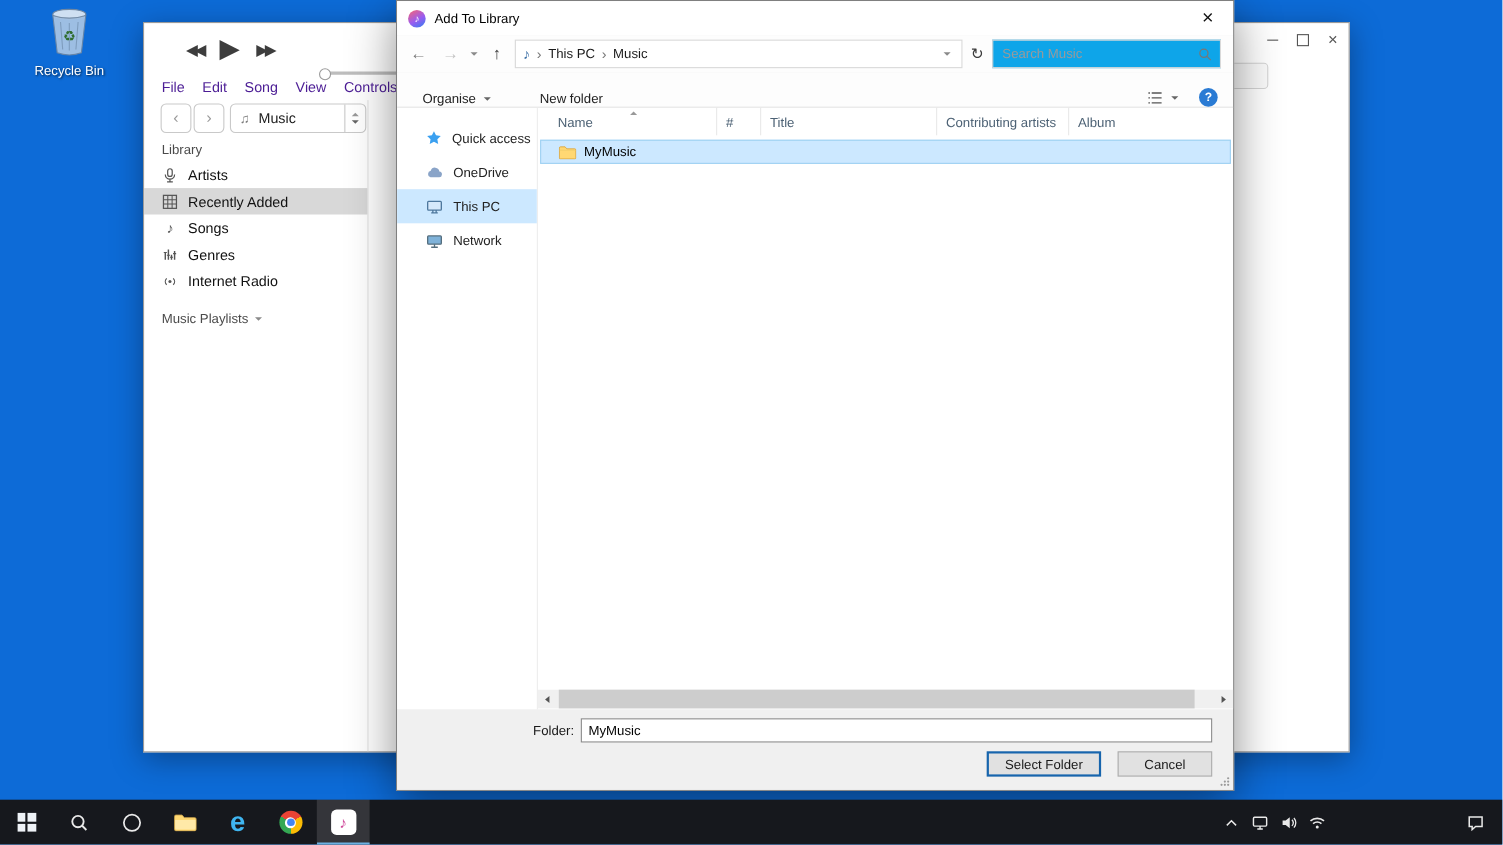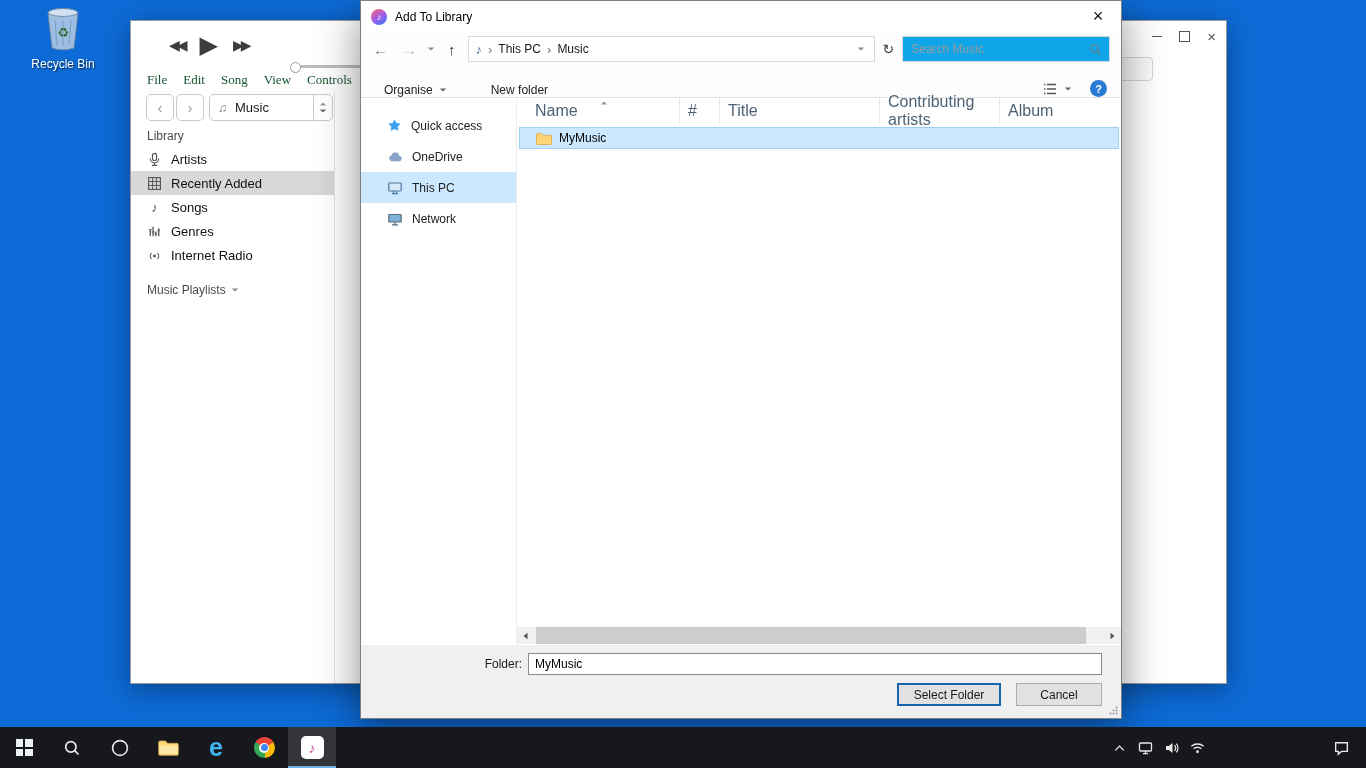--- a/index.html
+++ b/index.html
@@ -14,21 +14,21 @@
   .itwin{position:absolute;left:130px;top:20px;width:1095px;height:662px;background:#fff;border:1px solid #9a9a9a;box-shadow:0 6px 26px rgba(0,0,0,.35);}
   .it-controls{position:absolute;top:10px;right:10px;display:flex;gap:17px;align-items:center;color:#555;}
   .it-min{width:10px;height:1px;background:#555;display:inline-block;}
   .it-max{width:9px;height:9px;border:1px solid #555;display:inline-block;}
   .it-close{font-size:15px;line-height:10px;}
   .it-transport{position:absolute;left:38px;top:12px;display:flex;align-items:center;gap:15px;color:#3d3d3d;}
   .it-rew,.it-ff{font-size:14px;letter-spacing:-3px;}
   .it-play{font-size:24px;line-height:24px;}
   .it-volume{position:absolute;left:160px;top:44px;width:120px;height:3px;background:#bdbdbd;border-radius:2px;}
   .it-volume .knob{position:absolute;left:-1px;top:-3px;width:9px;height:9px;border-radius:50%;background:#fff;border:1px solid #9a9a9a;}
-  .it-menubar{position:absolute;left:16px;top:51px;display:flex;gap:16px;font-size:13px;color:#14532d;font-family:Liberation Serif, serif;}
+  .it-menubar{position:absolute;left:16px;top:51px;display:flex;gap:16px;font-size:13px;color:#4c1d95;}
   .it-navbtn{position:absolute;top:73px;width:26px;height:25px;border:1px solid #c9c9c9;border-radius:5px;display:flex;align-items:center;justify-content:center;color:#9a9a9a;font-size:15px;background:#fff;}
   .it-selector{position:absolute;left:78px;top:73px;width:122px;height:25px;border:1px solid #c9c9c9;border-radius:5px;display:flex;align-items:center;background:#fff;}
   .it-selector .mnote{color:#7a7a7a;margin-left:8px;font-size:12px;}
   .it-selector .mlabel{margin-left:8px;font-size:13px;flex:1;}
   .it-selector .sep{width:1px;align-self:stretch;background:#c9c9c9;}
   .it-selector .spin{width:18px;display:flex;flex-direction:column;align-items:center;justify-content:center;gap:3px;}
   .it-search{position:absolute;left:900px;top:36px;width:120px;height:22px;border:1px solid #d4d4d4;border-radius:4px;background:#fafafa;}
   .it-divider{position:absolute;left:203px;top:70px;bottom:0;width:1px;background:#e4e4e4;}
   .it-side{position:absolute;left:0;top:104px;width:203px;}
   .it-h{height:22px;display:flex;align-items:center;padding-left:16px;font-size:12px;font-weight:normal;color:#4a4a4a;gap:5px;}
@@ -61,25 +61,25 @@
   .searchbox input{border:none;outline:none;flex:1;font-size:12px;padding:0 0 0 8px;font-family:inherit;color:#333;background:transparent;}
   .searchbox input::placeholder{color:#9a9a9a;}
   .searchbox svg{margin-right:7px;}
   .dlg-toolbar{position:absolute;top:65px;left:0;right:0;height:31px;background:#fdfdfd;border-bottom:1px solid #e2e2e2;display:flex;align-items:flex-end;}
   .tb-org{margin-left:23px;display:flex;align-items:center;gap:6px;font-size:12px;color:#222;}
   .tb-new{margin-left:44px;font-size:12px;color:#222;}
   .tb-right{margin-left:auto;display:flex;align-items:center;}
   .tb-viewdrop{margin:0 6px 0 6px;}
   .tb-help{width:17px;height:17px;border-radius:50%;background:#2a7bd4;color:#fff;font-size:11px;font-weight:bold;display:flex;align-items:center;justify-content:center;margin:0 14px 0 12px;}
   .dlg-body{position:absolute;top:97px;left:0;right:0;bottom:73px;background:#fff;display:flex;}
-  .dlg-side{width:156px;box-sizing:border-box;padding-top:12px;border-right:1px solid #ededed;}
+  .dlg-side{width:128px;box-sizing:border-box;padding-top:12px;border-right:1px solid #ededed;}
   .sb-item{height:31px;display:flex;align-items:center;gap:9px;padding-left:26px;font-size:12px;color:#222;}
   .sb-item.sel{background:#cce8ff;}
   .dlg-list{flex:1;position:relative;}
-  .lh{height:25px;display:flex;font-size:16px;color:#4d6275;position:relative;}
+  .lh{height:25px;display:flex;font-size:12px;color:#4d6275;position:relative;}
   .lh .c{display:flex;align-items:center;padding-left:8px;border-right:1px solid #e8e8e8;box-sizing:border-box;}
   .lh .c1{width:163px;padding-left:18px;}
   .lh .c2{width:40px;}
   .lh .c3{width:160px;}
   .lh .c4{width:120px;}
   .lh .c5{flex:1;border-right:none;}
   .sortcaret{position:absolute;left:83px;top:3px;}
   .file-row{position:absolute;top:29px;left:2px;right:2px;height:22px;background:#cce8ff;border:1px solid #9ed1f2;display:flex;align-items:center;gap:7px;padding-left:16px;box-sizing:border-box;font-size:12px;color:#000;}
   .hscroll{position:absolute;left:0;right:0;bottom:1px;height:17px;background:#f0f0f0;display:flex;}
   .hs-btn{width:17px;height:17px;display:flex;align-items:center;justify-content:center;}

